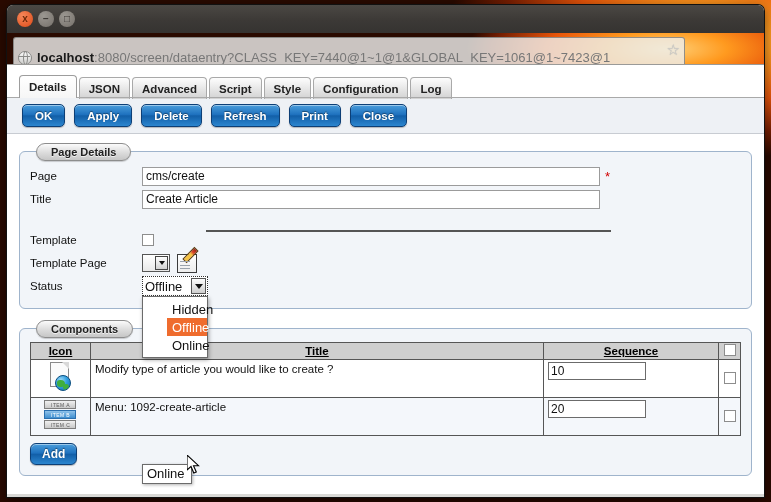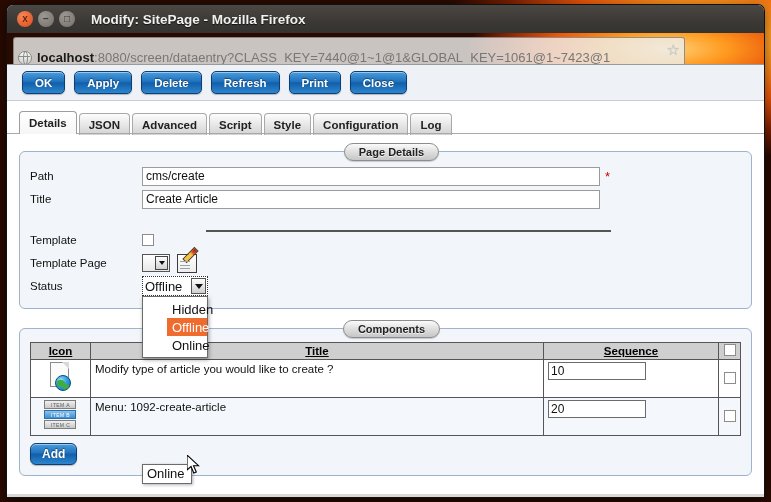--- a/index.html
+++ b/index.html
@@ -197,21 +197,20 @@
     border: 1px solid #9fb4cc;
     border-radius: 6px;
     background: #f2f5f9;
     margin: 0 0 10px 0;
     padding: 4px 10px 10px 10px;
     position: relative;
   }
   fieldset.box > legend {
     padding: 0;
     margin-left: 6px;
-    text-align: center;
   }
   .legend-pill {
     display: inline-block;
     padding: 2px 14px;
     border: 1px solid #8d8d8d;
     border-radius: 9px;
     background: linear-gradient(180deg, #fbfbfb 0%, #dedede 50%, #c6c6c6 100%);
     font-size: 11px; font-weight: bold; color: #222;
     text-shadow: 0 1px 0 rgba(255,255,255,.7);
     box-shadow: 0 1px 1px rgba(0,0,0,.18);
@@ -446,64 +445,63 @@
 </div>
 
 <div id="window">
 
   <div id="titlebar">
     <div class="wbtns">
       <div class="wbtn close">x</div>
       <div class="wbtn min">−</div>
       <div class="wbtn max">□</div>
     </div>
-    <div id="wtitle">Modify: SitePage - Mozilla Firefox</div>
   </div>
 
   <div id="navbar">
     <div id="navbar-fire"></div>
     <div id="urlbox">
       <div id="globe-icon"></div>
       <span id="url-host">localhost</span>
       <span id="url-rest">:8080/screen/dataentry?CLASS_KEY=7440@1~1@1&amp;GLOBAL_KEY=1061@1~7423@1</span>
       <span id="star-icon">☆</span>
     </div>
   </div>
 
   <div id="page">
-
-    <div id="apptoolbar">
-      <button class="btn-blue">OK</button>
-      <button class="btn-blue">Apply</button>
-      <button class="btn-blue">Delete</button>
-      <button class="btn-blue">Refresh</button>
-      <button class="btn-blue">Print</button>
-      <button class="btn-blue">Close</button>
-    </div>
 
     <div id="tabstrip">
       <div class="tab active">Details</div>
       <div class="tab">JSON</div>
       <div class="tab">Advanced</div>
       <div class="tab">Script</div>
       <div class="tab">Style</div>
       <div class="tab">Configuration</div>
       <div class="tab">Log</div>
       <div id="tabline"></div>
     </div>
 
+    <div id="apptoolbar">
+      <button class="btn-blue">OK</button>
+      <button class="btn-blue">Apply</button>
+      <button class="btn-blue">Delete</button>
+      <button class="btn-blue">Refresh</button>
+      <button class="btn-blue">Print</button>
+      <button class="btn-blue">Close</button>
+    </div>
+
     <div id="body">
 
       <fieldset class="box">
         <legend>
           <span class="legend-pill">Page Details</span>
         </legend>
 
         <div class="frow">
-          <div class="flabel">Path</div>
+          <div class="flabel">Page</div>
           <input class="ftext" value="cms/create" style="">
           <span class="required-star">*</span>
         </div>
 
         <div class="frow">
           <div class="flabel">Title</div>
           <input class="ftext" value="Create Article" style="">
         </div>
 
         <div id="title-underline"></div>

